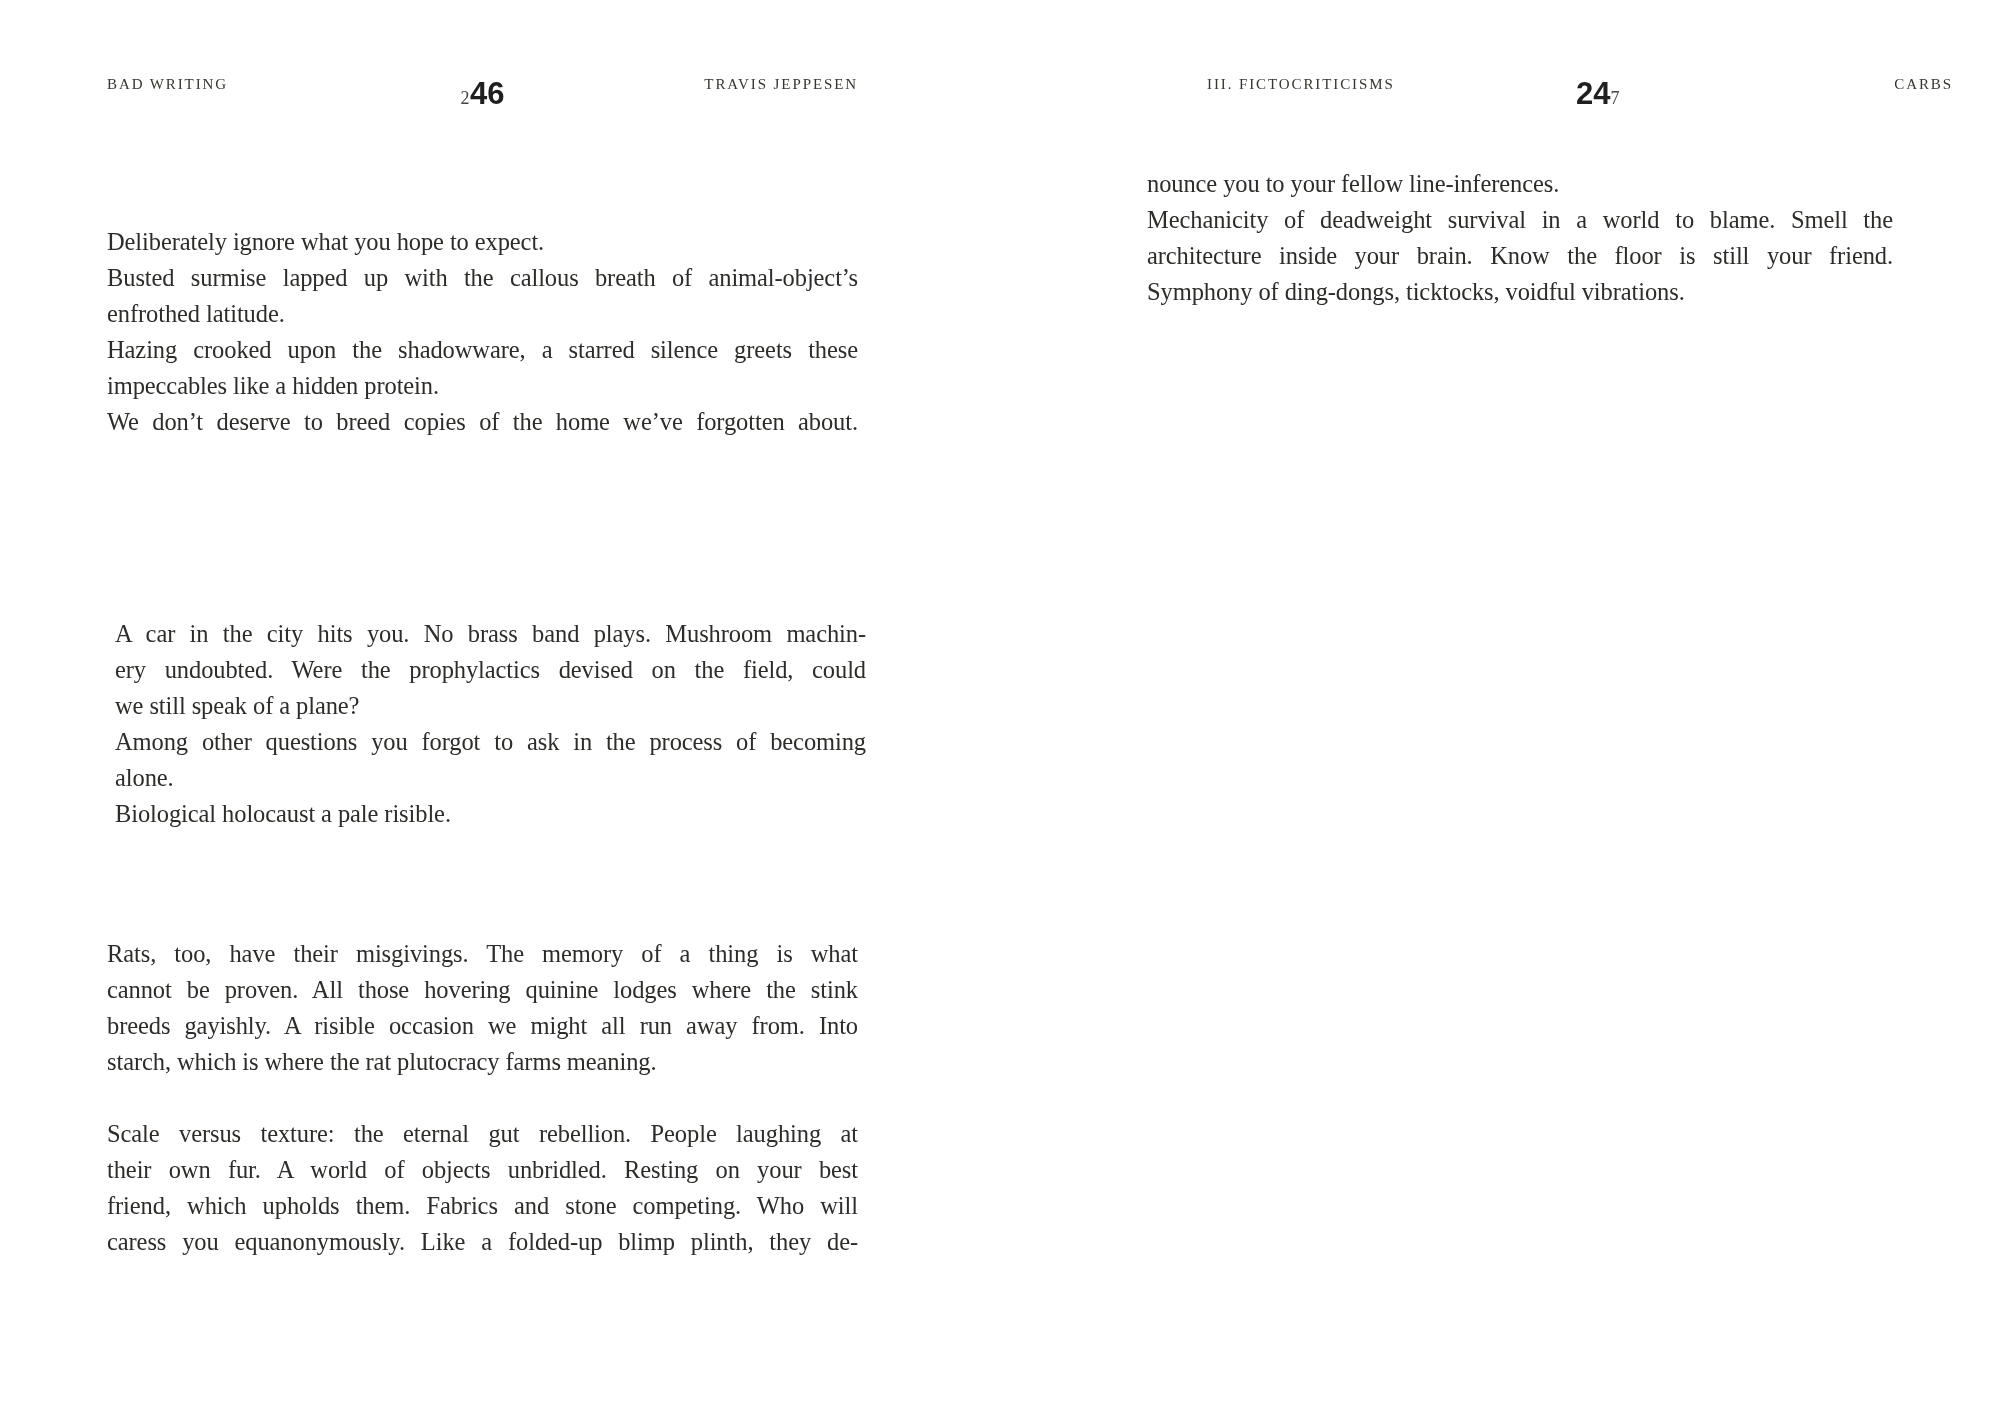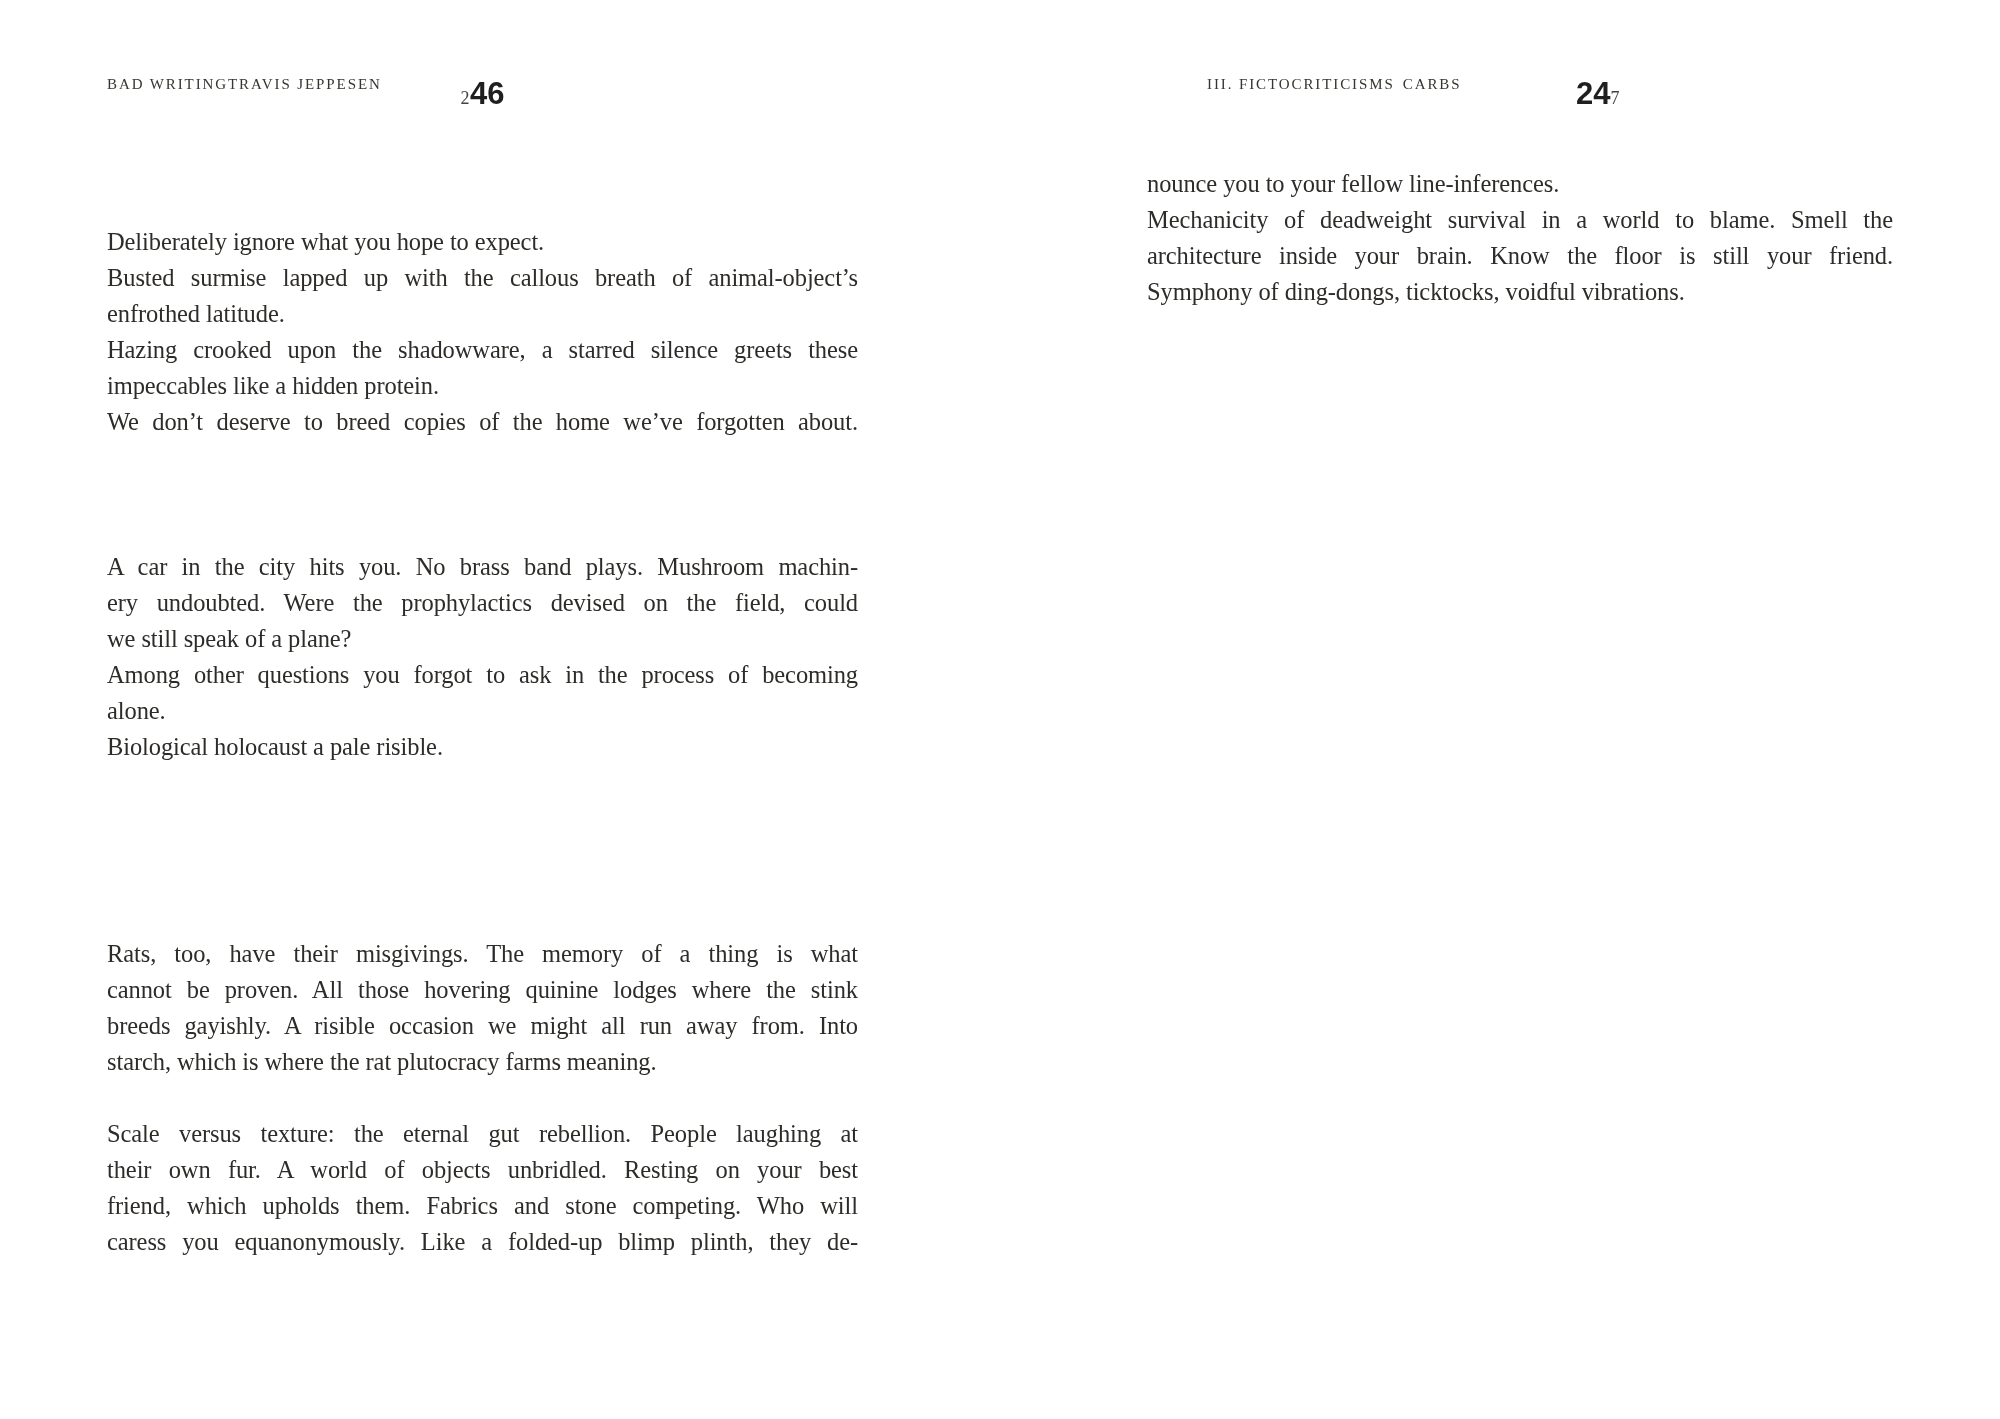--- a/index.html
+++ b/index.html
@@ -12,21 +12,21 @@
     width: 2000px;
     height: 1419px;
     background: #ffffff;
     font-family: "Liberation Serif", serif;
     overflow: hidden;
   }
   .running-head {
     position: absolute;
     top: 76px;
     display: flex;
-    justify-content: flex-start;
+    justify-content: space-between;
     align-items: baseline;
     font-size: 15px;
     letter-spacing: 1.9px;
     color: #37352f;
     white-space: nowrap;
   }
   .running-head .head-label { display: inline-block; }
   #left-head  { left: 107px; width: 751px; }
   #right-head { left: 1207px; width: 746px; gap: 8px; }
   .page-num {
@@ -55,21 +55,21 @@
   .block {
     position: absolute;
     font-size: 24.5px;
     line-height: 36px;
     color: #2e2c29;
     letter-spacing: -0.1px;
   }
   .block.left-col  { left: 107px;  width: 751px; }
   .block.right-col { left: 1147px; width: 746px; }
   #lblock1 { top: 224px; font-family: Liberation Serif, serif; }
-  #lblock2 { top: 549px; }
+  #lblock2 { top: 616px; margin-left: 8px; }
   #lblock3 { top: 936px; }
   #lblock4 { top: 1116px; }
   #rblock1 { top: 118px; margin-top: 48px; }
   .line { min-height: 36px; }
   .line.j {
     text-align: justify;
     text-align-last: justify;
   }
 </style>
 </head>

